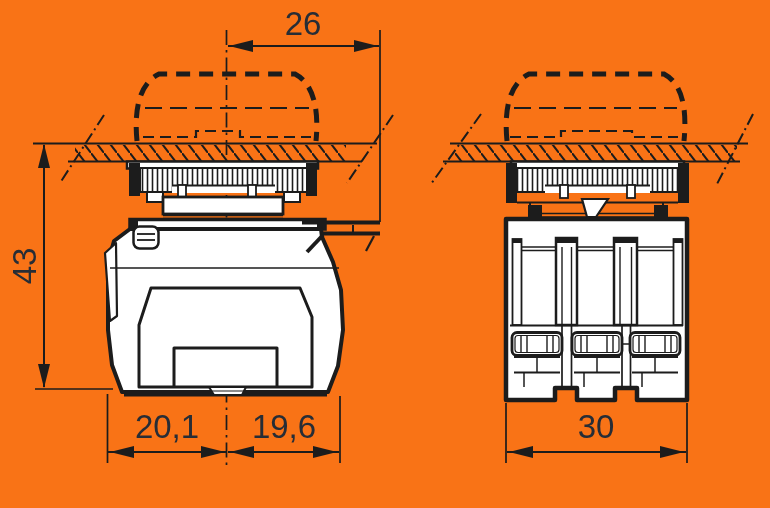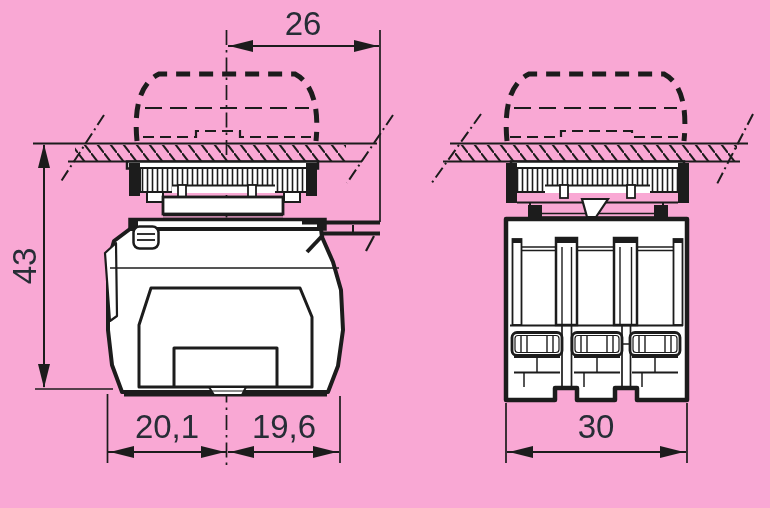--- a/index.html
+++ b/index.html
@@ -1,16 +1,16 @@
 <!DOCTYPE html>
 <html><head>
 <meta charset="utf-8">
 <style>
   html,body{margin:0;padding:0;background:#ffffff;}
-  .stage{width:770px;height:508px;background:#f9a8d4;overflow:hidden;}
+  .stage{width:770px;height:508px;background:#f97316;overflow:hidden;}
   svg{display:block;}
   
   .ln{stroke:#1c1c1c;fill:none;stroke-linecap:butt;}
   .fw{fill:#ffffff;}
   .fb{fill:#1c1c1c;stroke:none;}
   .s12{stroke-width:1.2}.s14{stroke-width:1.4}.s15{stroke-width:1.5}
   .s17{stroke-width:1.7}.s18{stroke-width:1.8}.s2{stroke-width:2}
   .s22{stroke-width:2.2}.s25{stroke-width:2.5}.s28{stroke-width:2.8}
   .s3{stroke-width:3}.s35{stroke-width:3.5}.s4{stroke-width:4}
   .s45{stroke-width:4.5}.s5{stroke-width:5}

